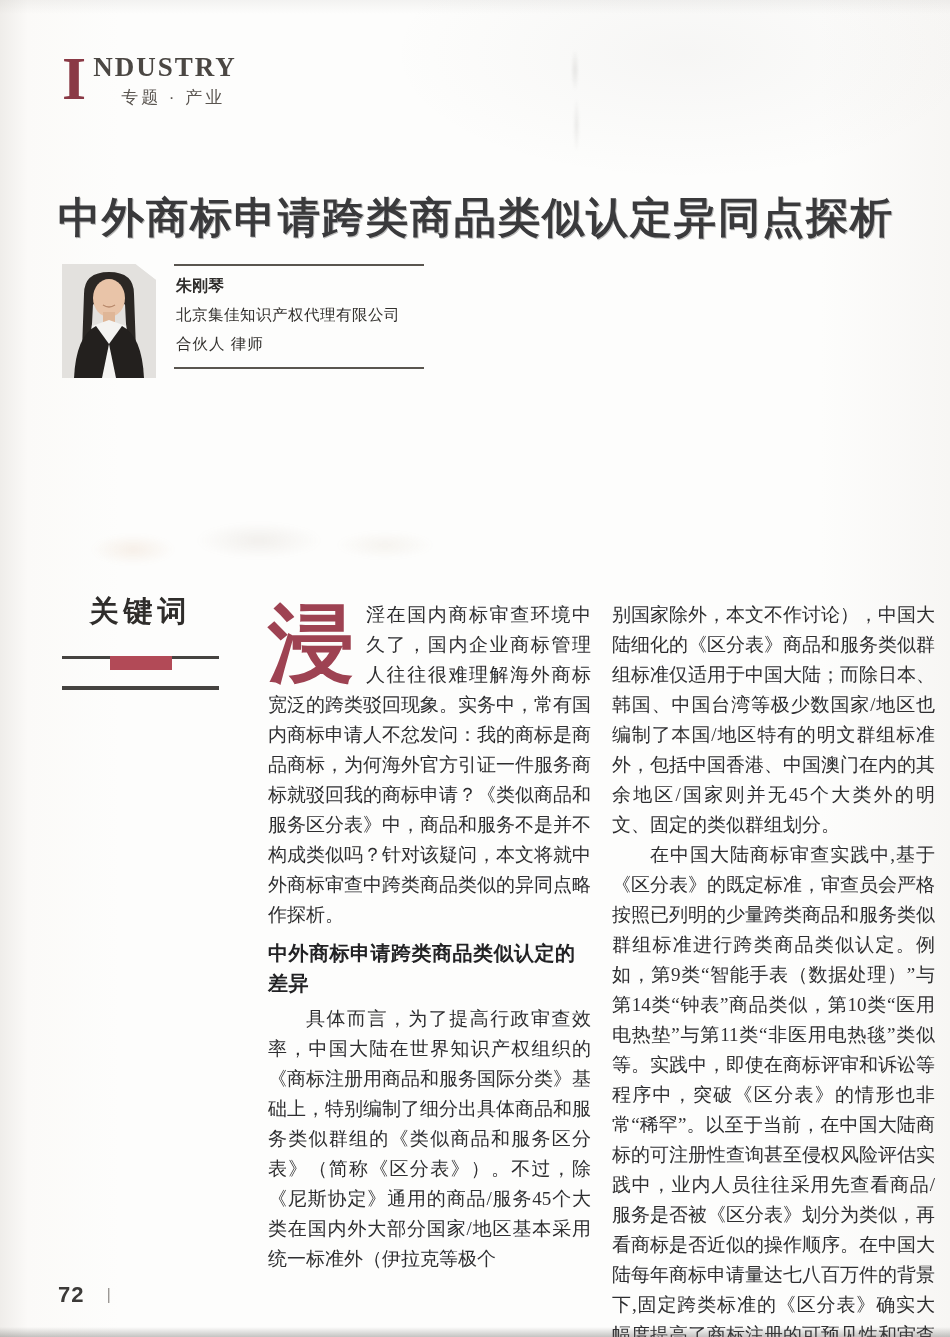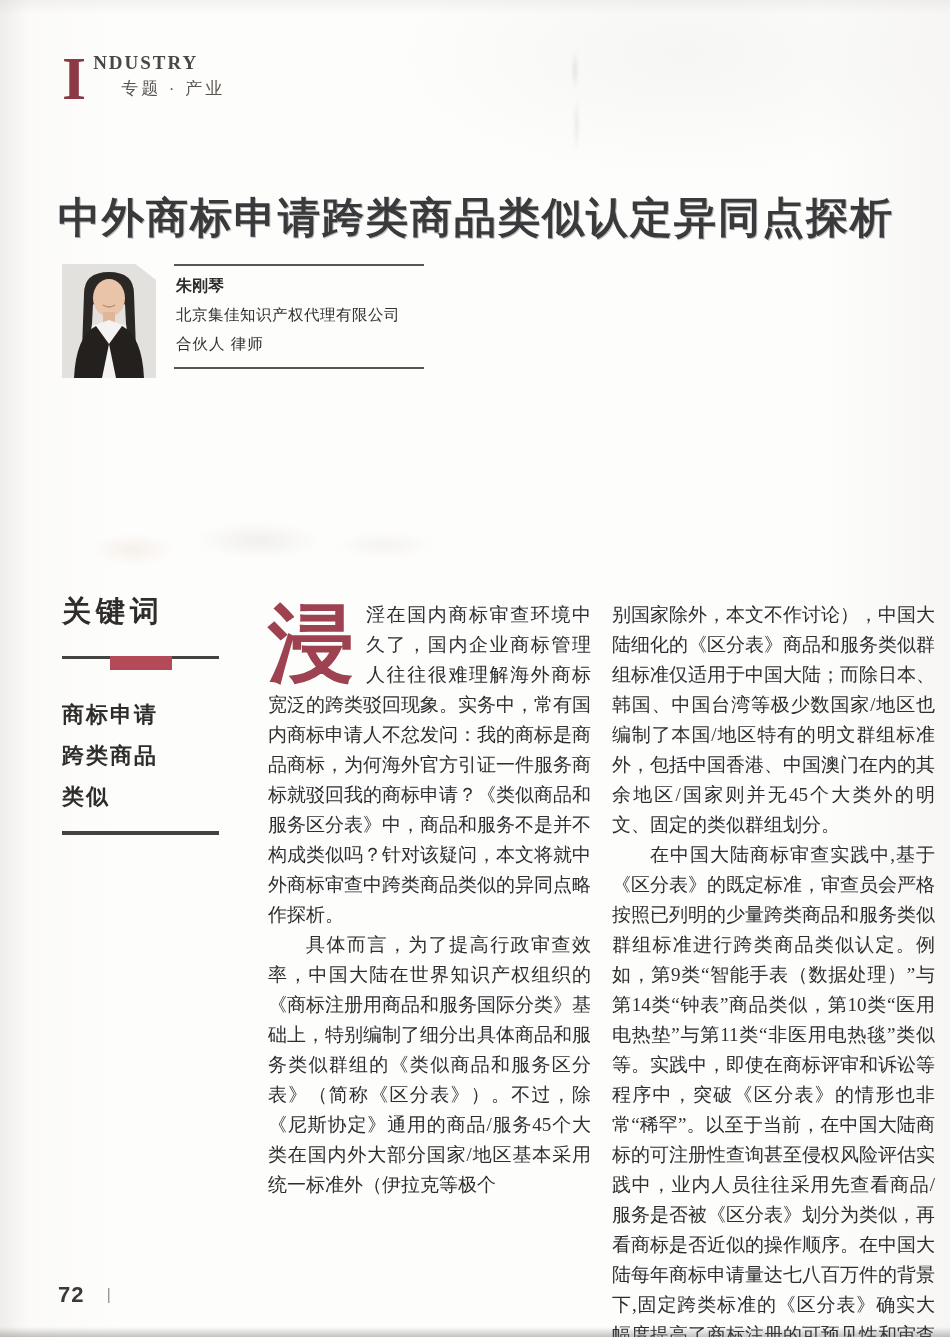--- a/index.html
+++ b/index.html
@@ -33,21 +33,21 @@
   .masthead{position:absolute;left:62px;top:52px;}
   .masthead .row{display:flex;align-items:flex-start;}
   .initial{
     font-family:"Liberation Serif", serif;
     font-size:62px;line-height:.85;font-weight:bold;
     color:#8a3945;
   }
   .mast-right{margin-left:7px;}
   .mast-en{
     font-family:"Liberation Serif", serif;
-    font-size:19px;letter-spacing:2px;color:#4b4743;font-weight:bold;
+    font-size:27px;letter-spacing:2px;color:#4b4743;font-weight:bold;
   }
   .mast-cn{
     font-size:17px;color:#5a5550;letter-spacing:3px;margin-top:3px;
     font-family:"Liberation Sans", sans-serif;
     margin-left:28px;
   }
 
   
   .title{
     position:absolute;left:58px;top:190px;width:836px;
@@ -83,21 +83,21 @@
   }
   .smudge{
     position:absolute;left:560px;top:48px;width:30px;height:110px;
     background:
       radial-gradient(6px 30px at 50% 20%, rgba(90,88,85,.12), rgba(0,0,0,0) 70%),
       radial-gradient(5px 40px at 55% 70%, rgba(90,88,85,.10), rgba(0,0,0,0) 70%);
     filter:blur(1px);
   }
 
   
-  .keywords{position:absolute;left:62px;top:592px;width:157px;text-align:left;}
+  .keywords{position:absolute;left:62px;top:592px;width:157px;text-align:center;}
   .kw-heading{
     font-size:29px;font-weight:bold;color:#2f2d2b;letter-spacing:5px;
     font-family:"Liberation Serif", serif;
   }
   .kw-divider{position:relative;height:16px;margin-top:24px;}
   .kw-divider .bar{position:absolute;left:0;right:0;top:0;height:3px;background:#454340;}
   .kw-divider .redblock{
     position:absolute;left:48px;top:0;width:62px;height:14px;background:#b24a57;
   }
   .kw-items{margin-top:22px;}
@@ -186,30 +186,26 @@
       <div class="author-rule"></div>
     </div>
   </div>
 
   <div class="keywords">
     <div class="kw-heading">关键词</div>
     <div class="kw-divider">
       <div class="bar"></div>
       <div class="redblock"></div>
     </div>
-    <div class="kw-items">
-      <div class="kw-item">商标申请</div>
-      <div class="kw-item">跨类商品</div>
-      <div class="kw-item">类似</div>
-    </div>
     <div class="kw-bottom"></div>
   </div>
 
   <div class="col col-left">
     <p><span class="dropcap">浸</span><span>淫在国内商标审查环境中久了，国内企业商标管理人往往很难理解海外商标宽泛的跨类驳回现象。实务中，常有国内商标申请人不忿发问：我的商标是商品商标，为何海外官方引证一件服务商标就驳回我的商标申请？《类似商品和服务区分表》中，商品和服务不是并不构成类似吗？针对该疑问，本文将就中外商标审查中跨类商品类似的异同点略作探析。</span></p>
+    <p class="subhead">中外商标申请跨类商品类似认定的差异</p>
     <p class="indent">具体而言，为了提高行政审查效率，中国大陆在世界知识产权组织的《商标注册用商品和服务国际分类》基础上，特别编制了细分出具体商品和服务类似群组的《类似商品和服务区分表》（简称《区分表》）。不过，除《尼斯协定》通用的商品/服务45个大类在国内外大部分国家/地区基本采用统一标准外（伊拉克等极个</p>
   </div>
 
   <div class="col col-right">
     <p>别国家除外，本文不作讨论），中国大陆细化的《区分表》商品和服务类似群组标准仅适用于中国大陆；而除日本、韩国、中国台湾等极少数国家/地区也编制了本国/地区特有的明文群组标准外，包括中国香港、中国澳门在内的其余地区/国家则并无45个大类外的明文、固定的类似群组划分。</p>
     <p class="indent">在中国大陆商标审查实践中,基于《区分表》的既定标准，审查员会严格按照已列明的少量跨类商品和服务类似群组标准进行跨类商品类似认定。例如，第9类“智能手表（数据处理）”与第14类“钟表”商品类似，第10类“医用电热垫”与第11类“非医用电热毯”类似等。实践中，即使在商标评审和诉讼等程序中，突破《区分表》的情形也非常“稀罕”。以至于当前，在中国大陆商标的可注册性查询甚至侵权风险评估实践中，业内人员往往采用先查看商品/服务是否被《区分表》划分为类似，再看商标是否近似的操作顺序。在中国大陆每年商标申请量达七八百万件的背景下,固定跨类标准的《区分表》确实大幅度提高了商标注册的可预见性和审查效率。</p>
 
   </div>
 
   <div class="footer">

